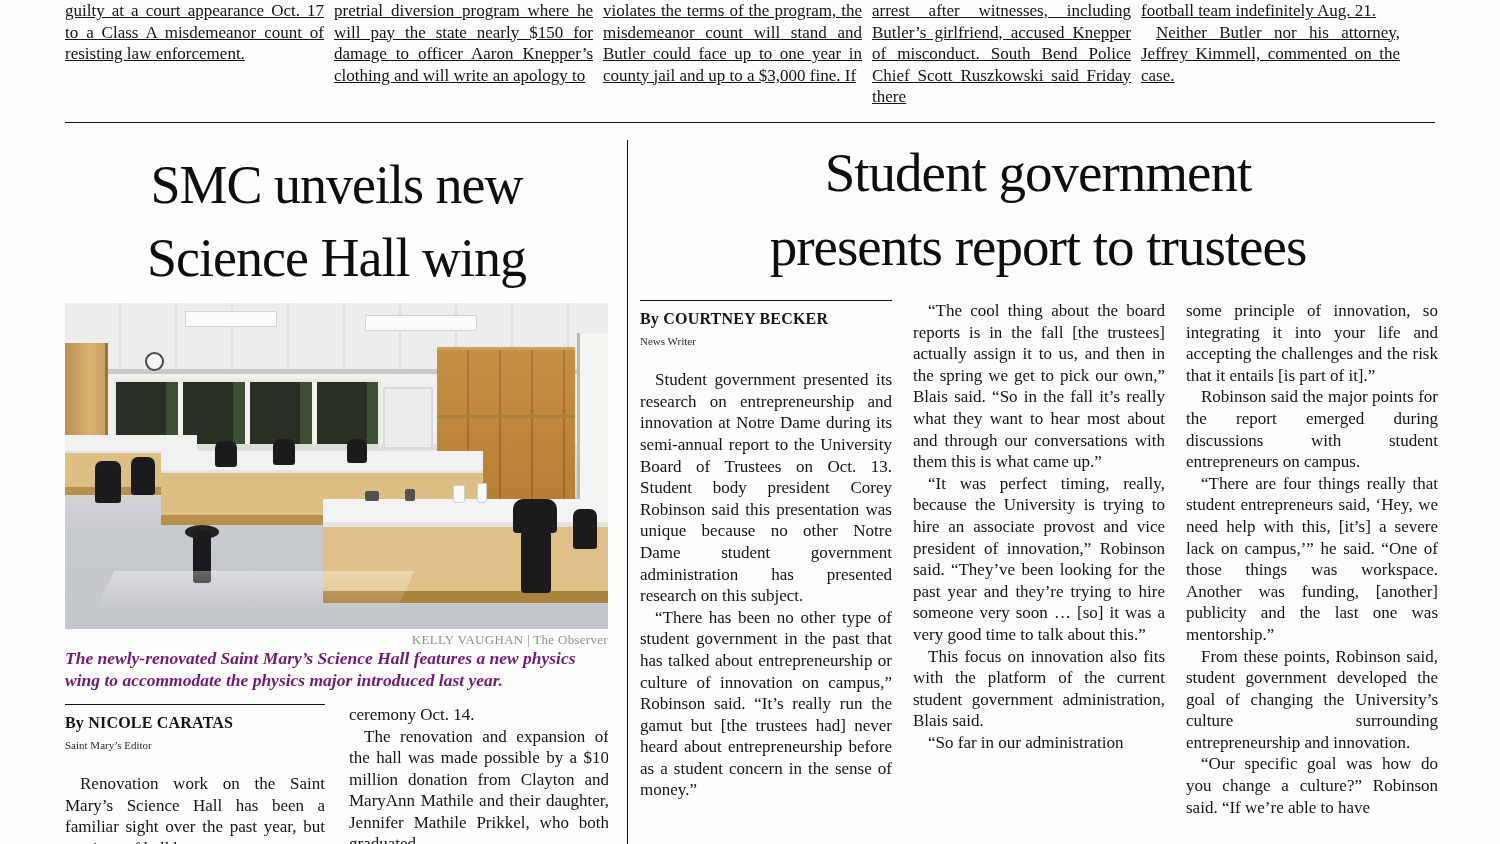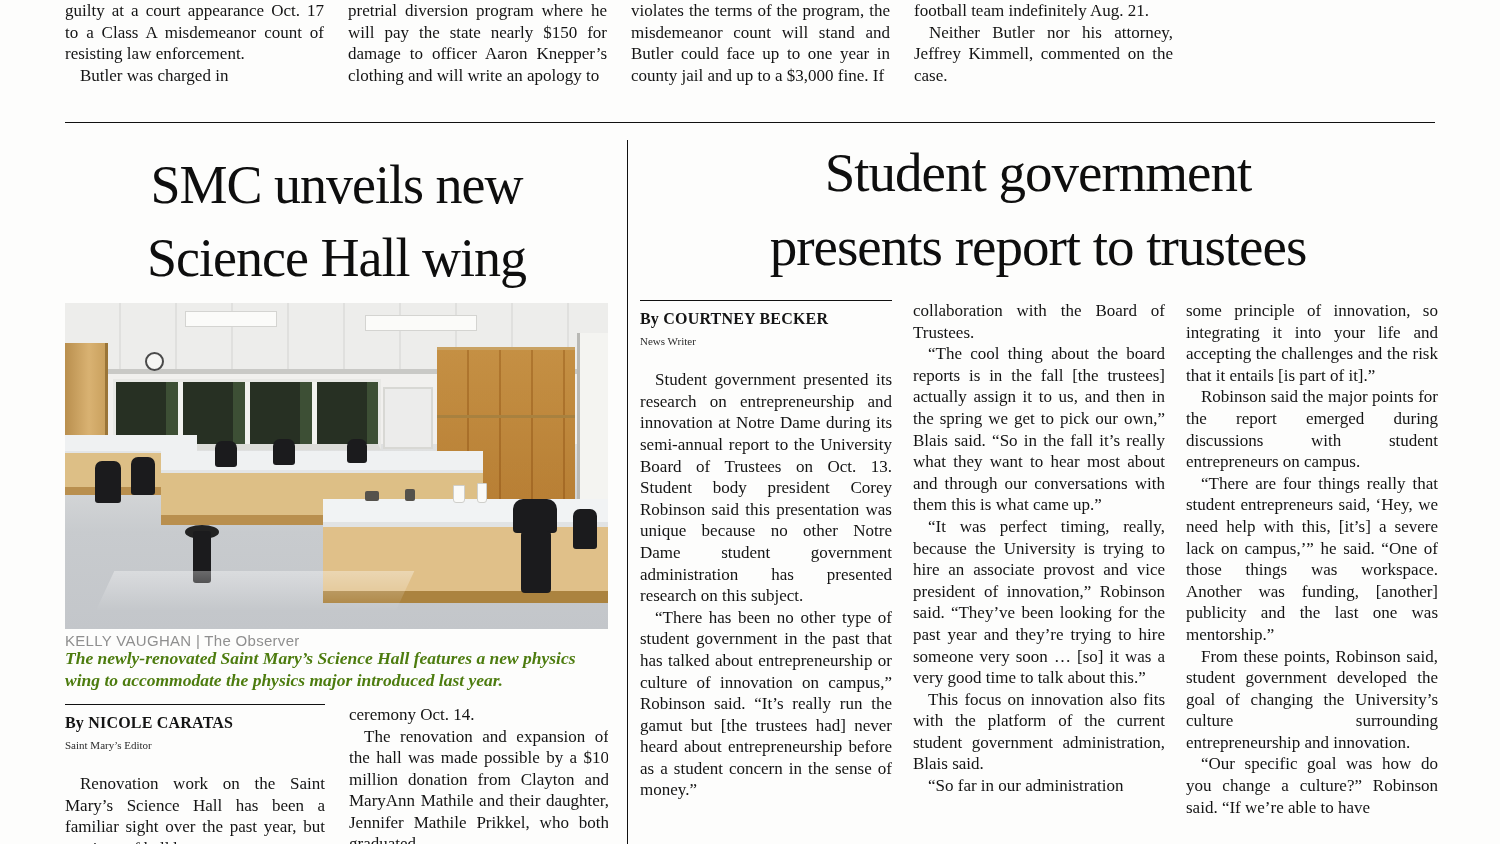--- a/index.html
+++ b/index.html
@@ -1,35 +1,35 @@
 <!DOCTYPE html>
 <html lang="en"><head>
 <meta charset="utf-8">
 <style>
   html,body{margin:0;padding:0;background:#ffffff;}
   #page{position:relative;width:1500px;height:844px;background:#fdfdfc;overflow:hidden;
         font-family:"Liberation Serif", serif;color:#141414;}
   
-  #top-strip{position:absolute;left:65px;top:0;width:1370px;height:118px;display:flex;gap:24px;overflow:hidden;}
+  #top-strip{position:absolute;left:65px;top:0;width:1370px;height:118px;display:flex;gap:10px;overflow:hidden;text-decoration:underline;}
   .tcol{width:259px;flex:0 0 auto;font-size:17px;line-height:21.5px;}
   .para{margin:0;text-align:justify;hyphens:auto;-webkit-hyphens:auto;}
   .para.indent{text-indent:15px;}
   #top-divider{position:absolute;left:65px;top:122px;width:1370px;height:0;border-top:1.5px solid #111;}
   
   #v-rule{position:absolute;left:627px;top:140px;width:0;height:704px;border-left:1.5px solid #111;}
   
   #left-headline{position:absolute;left:65px;top:149px;width:543px;text-align:center;
     font-size:54px;line-height:73px;letter-spacing:-1px;color:#0e0e0e;}
   #photo{position:absolute;left:65px;top:303px;width:543px;height:326px;overflow:hidden;
     background:linear-gradient(180deg,#efefed 0%,#e9e9e7 22%,#dfe0e0 45%,#c8cbce 70%,#c3c6ca 100%);}
   .ph{position:absolute;}
-  #photo-credit{position:absolute;left:65px;top:632px;width:543px;text-align:left;
-    font-family:Liberation Sans, sans-serif;font-size:15px;color:#8f8f8f;letter-spacing:.3px;}
+  #photo-credit{position:absolute;left:65px;top:632px;width:543px;text-align:right;
+    font-family:Liberation Serif, serif;font-size:13px;color:#8f8f8f;letter-spacing:.3px;}
   #caption{position:absolute;left:65px;top:648px;width:543px;font-size:17.5px;line-height:21.5px;
-    font-weight:bold;font-style:italic;color:#4d7c0f;}
+    font-weight:bold;font-style:italic;color:#701a75;}
   #left-body{position:absolute;left:65px;top:704px;width:543px;height:140px;display:flex;gap:24px;overflow:hidden;}
   .lcol{width:260px;flex:0 0 auto;font-size:17px;line-height:21.5px;}
   .byline-rule{border-top:1.5px solid #111;margin-bottom:7px;}
   .byline{font-size:16px;font-weight:bold;letter-spacing:.2px;}
   .byline-title{font-size:11px;color:#2b2b2b;margin-top:1px;}
   .byline-gap{height:17px;}
   
   #right-headline{position:absolute;left:638px;top:136px;width:800px;text-align:center;
     font-size:55px;line-height:74px;letter-spacing:-1px;color:#0e0e0e;}
   #right-cols{position:absolute;left:640px;top:300px;width:798px;height:544px;display:flex;gap:21px;overflow:hidden;}
@@ -64,27 +64,29 @@
   .beaker{background:#fafaf8;border:1px solid #cfcfcb;border-radius:1px 1px 3px 3px;}
 </style>
 </head>
 <body>
 
 <div id="page">
 
   <div id="top-strip">
     <div class="tcol">
         <p class="para">guilty at a court appearance Oct. 17 to a Class A misdemeanor count of resisting law enforcement.</p>
-        <p class="para indent">Butler was charged in</p>
       </div>
     <div class="tcol">
         <p class="para">pretrial diversion program where he will pay the state nearly $150 for damage to officer Aaron Knepper’s clothing and will write an apology to</p>
       </div>
     <div class="tcol">
         <p class="para">violates the terms of the program, the misdemeanor count will stand and Butler could face up to one year in county jail and up to a $3,000 fine. If</p>
+      </div>
+    <div class="tcol">
+        <p class="para">arrest after witnesses, including Butler’s girlfriend, accused Knepper of misconduct. South Bend Police Chief Scott Ruszkowski said Friday there</p>
       </div>
     <div class="tcol">
         <p class="para">football team indefinitely Aug. 21.</p>
         <p class="para indent">Neither Butler nor his attorney, Jeffrey Kimmell, commented on the case.</p>
       </div>
   </div>
   <div id="top-divider"></div>
   <div id="v-rule"></div>
 
   <div id="left-headline">
@@ -158,21 +160,20 @@
       <div class="byline-rule"></div>
       <div class="byline">By COURTNEY BECKER</div>
       <div class="byline-title">News Writer</div>
       <div class="byline-gap"></div>
       <div>
           <p class="para indent">Student government presented its research on entrepreneurship and innovation at Notre Dame during its semi-annual report to the University Board of Trustees on Oct. 13. Student body president Corey Robinson said this presentation was unique because no other Notre Dame student government administration has presented research on this subject.</p>
           <p class="para indent">“There has been no other type of student government in the past that has talked about entrepreneurship or culture of innovation on campus,” Robinson said. “It’s really run the gamut but [the trustees had] never heard about entrepreneurship before as a student concern in the sense of money.”</p>
         </div>
     </div>
     <div class="rcol">
-        <p class="para">collaboration with the Board of Trustees.</p>
         <p class="para indent">“The cool thing about the board reports is in the fall [the trustees] actually assign it to us, and then in the spring we get to pick our own,” Blais said. “So in the fall it’s really what they want to hear most about and through our conversations with them this is what came up.”</p>
         <p class="para indent">“It was perfect timing, really, because the University is trying to hire an associate provost and vice president of innovation,” Robinson said. “They’ve been looking for the past year and they’re trying to hire someone very soon … [so] it was a very good time to talk about this.”</p>
         <p class="para indent">This focus on innovation also fits with the platform of the current student government administration, Blais said.</p>
         <p class="para indent">“So far in our administration</p>
       </div>
     <div class="rcol">
         <p class="para">some principle of innovation, so integrating it into your life and accepting the challenges and the risk that it entails [is part of it].”</p>
         <p class="para indent">Robinson said the major points for the report emerged during discussions with student entrepreneurs on campus.</p>
         <p class="para indent">“There are four things really that student entrepreneurs said, ‘Hey, we need help with this, [it’s] a severe lack on campus,’” he said. “One of those things was workspace. Another was funding, [another] publicity and the last one was mentorship.”</p>
         <p class="para indent">From these points, Robinson said, student government developed the goal of changing the University’s culture surrounding entrepreneurship and innovation.</p>

